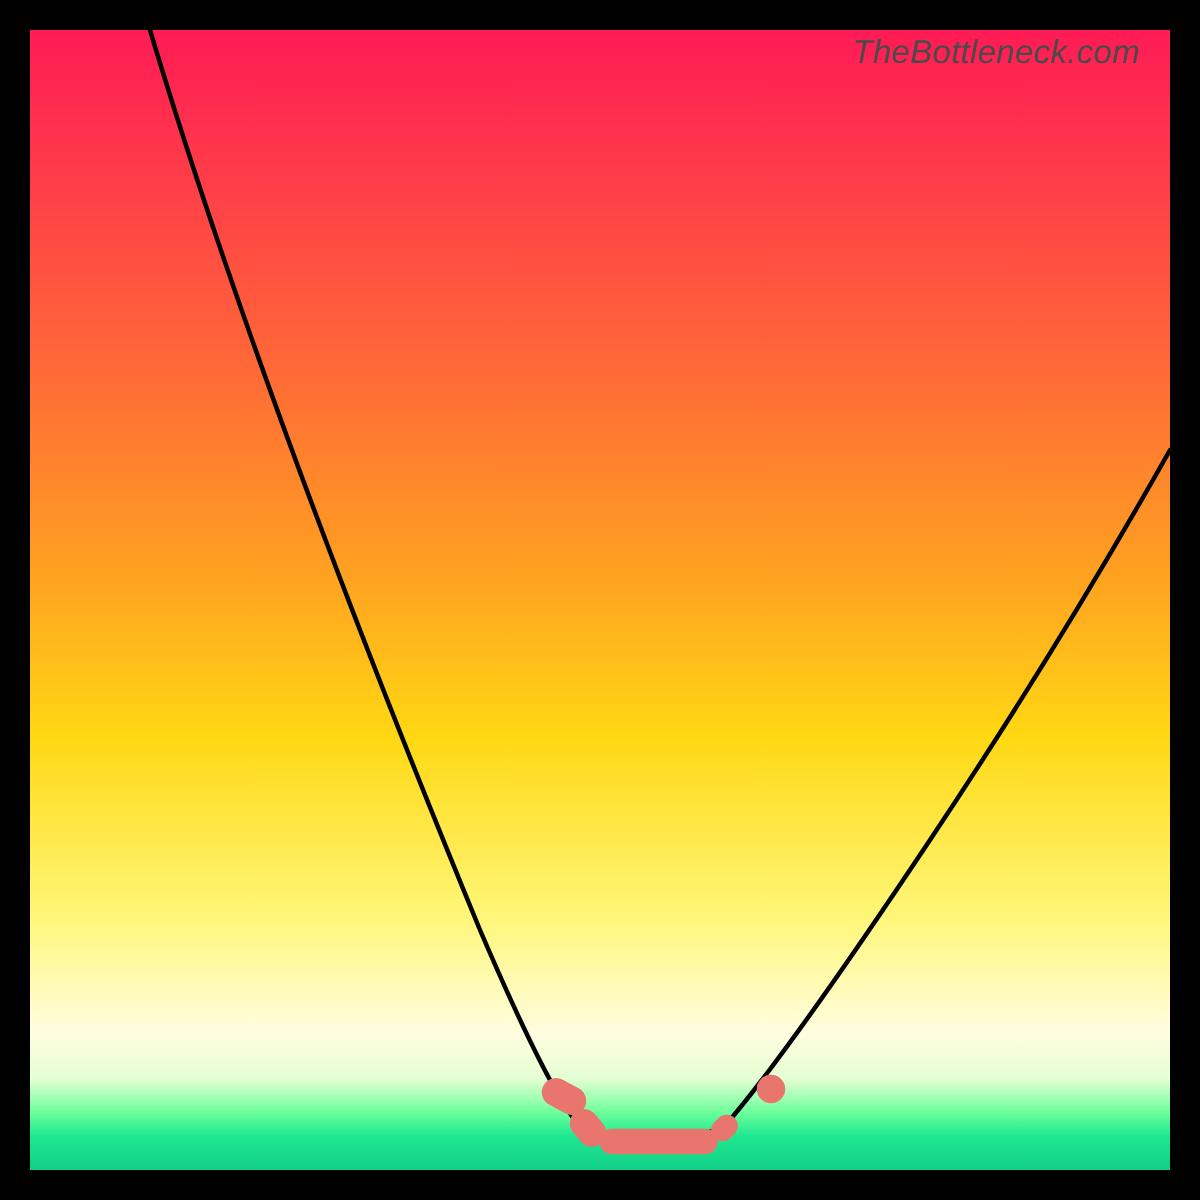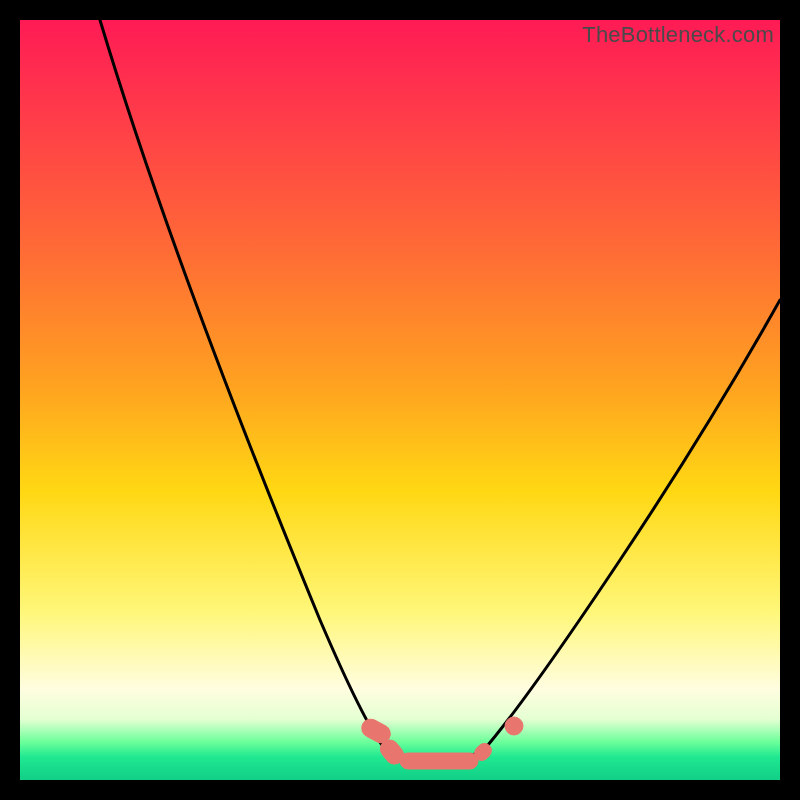--- a/index.html
+++ b/index.html
@@ -41,25 +41,26 @@
   svg.curves {
     position: absolute;
     left: 0;
     top: 0;
     width: 760px;
     height: 760px;
   }
   .watermark {
     position: absolute;
     top: 2px;
-    right: 6px;
+    right: 20px;
     color: #4a4a4a;
     font-size: 22px;
     letter-spacing: 0.2px;
     user-select: none;
+    font-style: italic;
   }
 </style>
 </head>
 <body>
 
 <div class="frame">
   <div class="plot-area">
 
     <div class="watermark">TheBottleneck.com</div>
 

